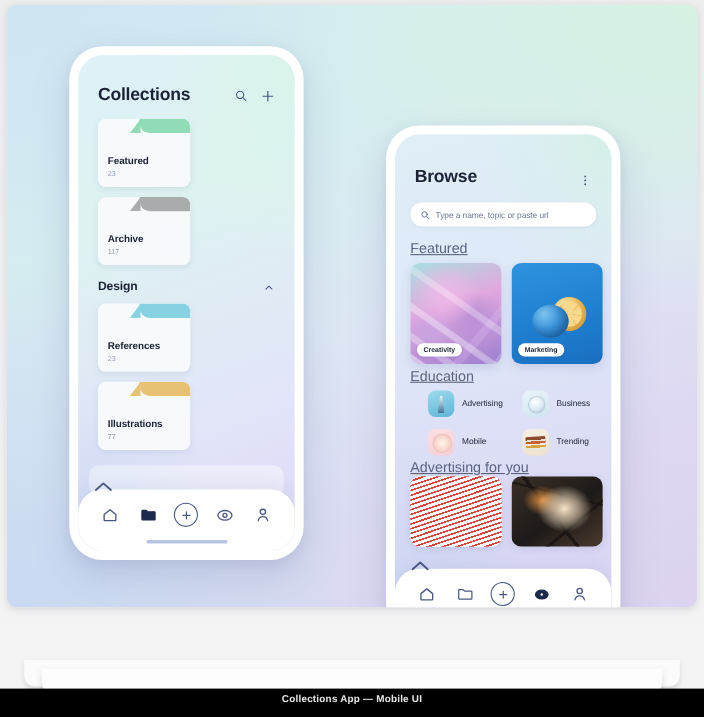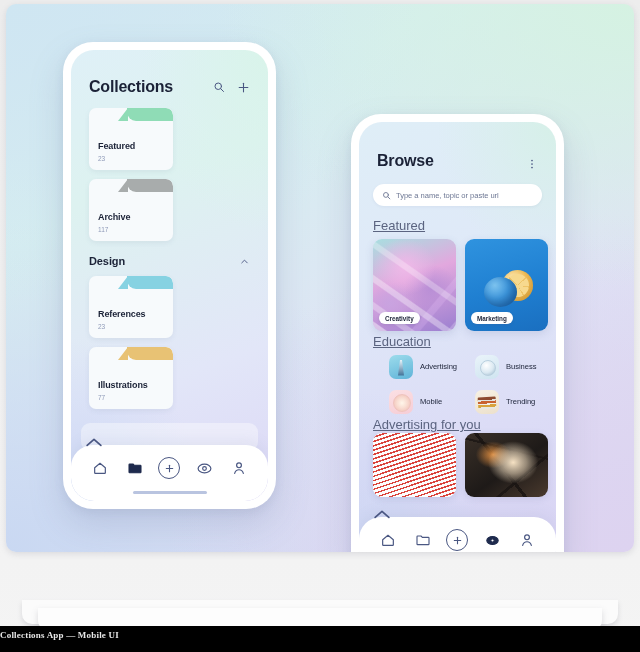--- a/index.html
+++ b/index.html
@@ -386,28 +386,27 @@
       radial-gradient(30% 30% at 34% 34%, #d98a3f 0%, rgba(217,138,63,0) 70%),
       linear-gradient(52deg, rgba(0,0,0,0) 0 44%, rgba(25,20,18,.85) 44% 47%, rgba(0,0,0,0) 47% 100%),
       linear-gradient(-40deg, rgba(0,0,0,0) 0 30%, rgba(25,20,18,.8) 30% 32.5%, rgba(0,0,0,0) 33% 100%),
       linear-gradient(14deg, rgba(0,0,0,0) 0 68%, rgba(25,20,18,.75) 68% 70%, rgba(0,0,0,0) 71% 100%);
   }
 
   
   #caption {
     position: absolute;
     left: 0; right: 0; top: 630px;
-    text-align: left;
+    text-align: center;
     font-size: 9px;
     color: #ffffff;
     font-weight: 700;
     filter: blur(.6px);
     opacity: .9;
     letter-spacing: .2px;
-    font-family: Liberation Serif, serif;
   }
   #caption-strip {
     position: absolute; left: 0; right: 0; top: 626px; height: 26px;
     background: #000000;
   }
 
   svg { display: block; }
 </style>
 </head>
 <body>

